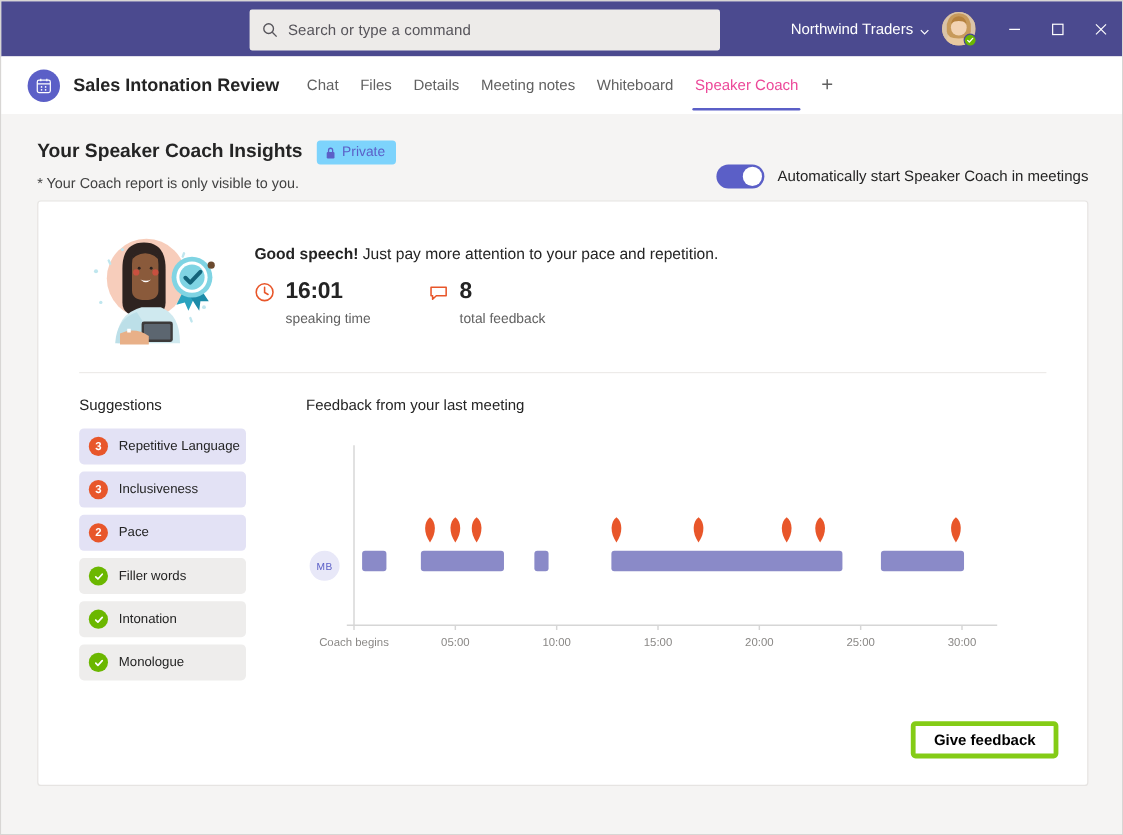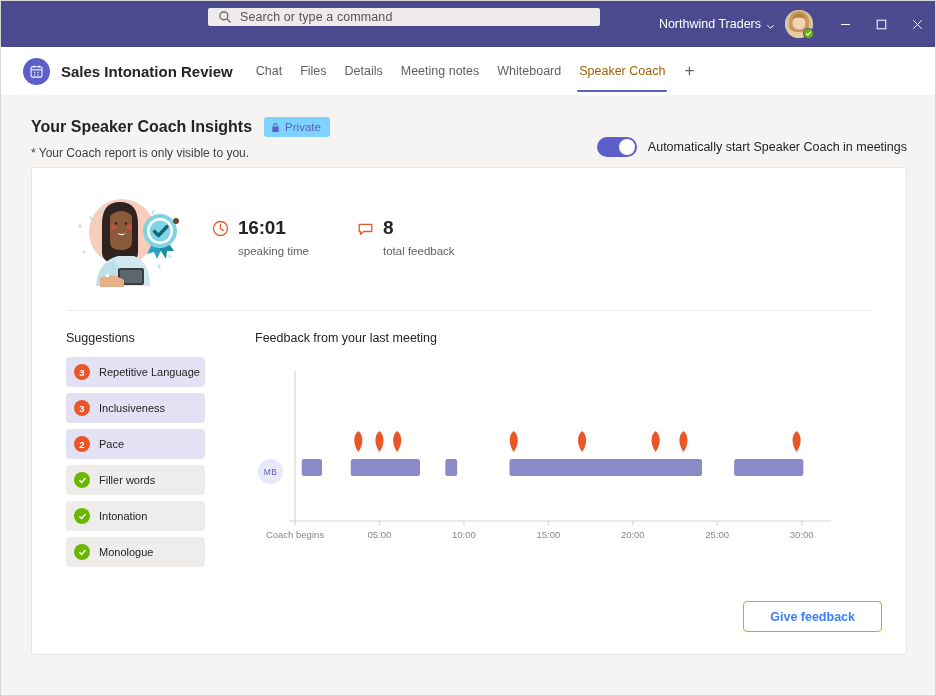--- a/index.html
+++ b/index.html
@@ -25,21 +25,21 @@
     height: 46px;
     background: #4b4a8f;
     display: flex;
     align-items: center;
   }
   .search-box {
     position: absolute;
     left: 207px;
     top: 7px;
     width: 392px;
-    height: 18px;
+    height: 34px;
     background: #edebe9;
     border-radius: 2px;
     display: flex;
     align-items: center;
     padding-left: 10px;
     gap: 8px;
   }
   .search-icon { width: 14px; height: 14px; flex: none; display:block; }
   .search-placeholder {
     font-size: 12.5px;
@@ -118,21 +118,21 @@
   .tab {
     font-size: 12.5px;
     color: #616161;
     padding: 0 9px;
     height: 48px;
     display: flex;
     align-items: center;
     white-space: nowrap;
     position: relative;
   }
-  .tab.active { color: #a16207; }
+  .tab.active { color: #ec4899; }
   .tab.active::after {
     content: "";
     position: absolute;
     left: 7px; right: 7px;
     bottom: 3px;
     height: 2px;
     background: #5b5fc7;
     border-radius: 1px;
   }
   .tab-add {
@@ -289,27 +289,27 @@
     font-size: 8.5px;
     display: flex; align-items: center; justify-content: center;
     letter-spacing: .3px;
   }
 
   .feedback-btn {
     position: absolute;
     right: 24px;
     bottom: 22px;
     height: 31px;
-    padding: 0 26px;
+    padding: 0 15px;
     background: #ffffff;
-    border: 1px solid #84cc16;
+    border: 4px solid #84cc16;
     border-radius: 4px;
     font-size: 12.5px;
     font-weight: bold;
-    color: #3b82f6;
+    color: #000000;
     font-family: "Liberation Sans", sans-serif;
     display: flex; align-items: center;
   }
 </style>
 </head>
 <body>
 
 <div class="app">
 
   <div class="titlebar">
@@ -460,20 +460,23 @@
             <path d="M102 52 l6 9 -7 0 -1 8 -7 -11 Z" fill="#1d8ba8"></path>
             <circle cx="94" cy="41" r="17" fill="#7fd4e3"></circle>
             <circle cx="94" cy="41" r="13" fill="#ffffff"></circle>
             <circle cx="94" cy="41" r="10.5" fill="#7fd4e3"></circle>
             <path d="M88.5 41.5 l4 4 8.5 -9" fill="none" stroke="#13647a" stroke-width="3.4" stroke-linecap="round" stroke-linejoin="round"></path>
             <circle cx="110" cy="31" r="3" fill="#6b4a2f"></circle>
           </svg>
         </div>
 
         <div class="summary-right">
+          <div class="speech-line">
+            <b>Good speech!</b><span> Just pay more attention to your pace and repetition.</span>
+          </div>
           <div class="metrics">
             <div class="metric">
               <div class="metric-top">
                 <span>
                   <svg viewBox="0 0 17 17" fill="none" stroke="#e8562a" stroke-width="1.3">
                     <circle cx="8.5" cy="8.5" r="7"></circle>
                       <polyline points="8.5,4.4 8.5,8.7 11.4,10.4" stroke-linecap="round"></polyline>
                   </svg>
                 </span>
                 <span class="metric-val">16:01</span>

